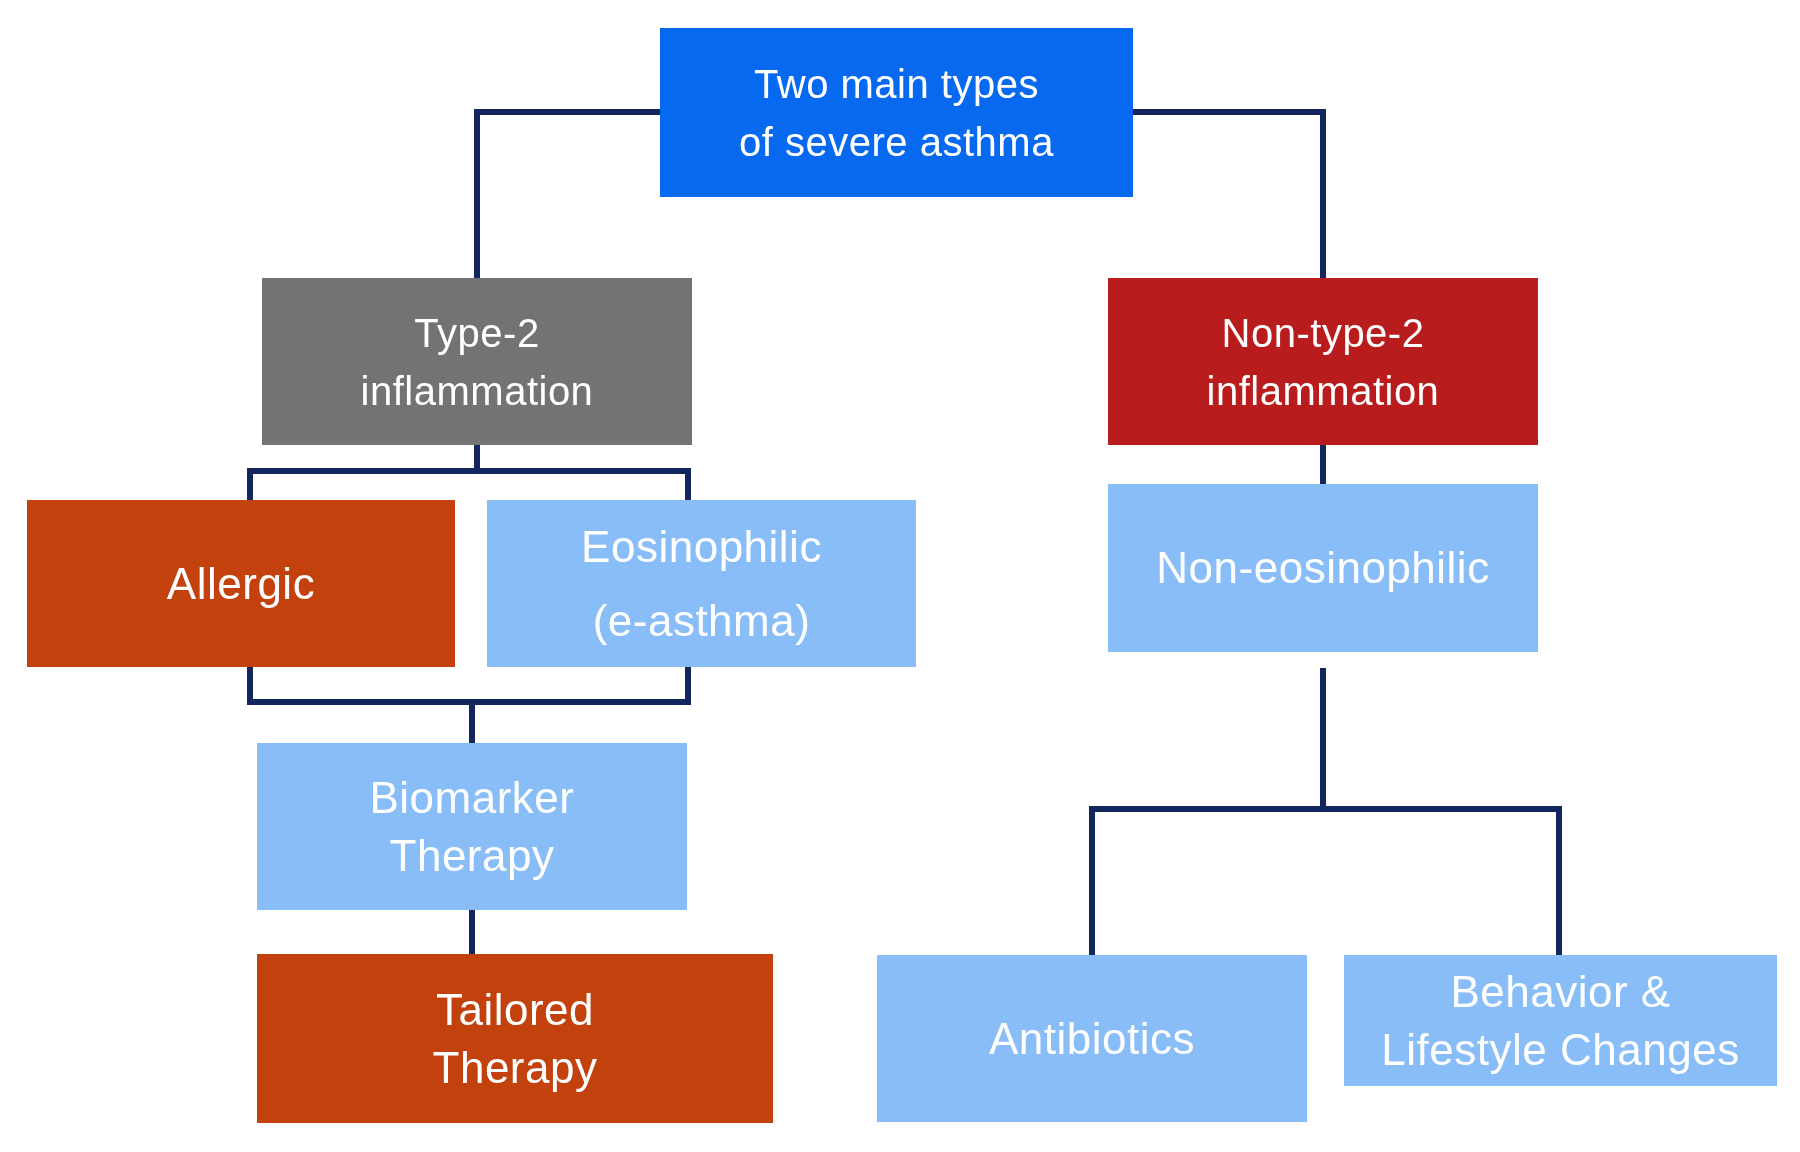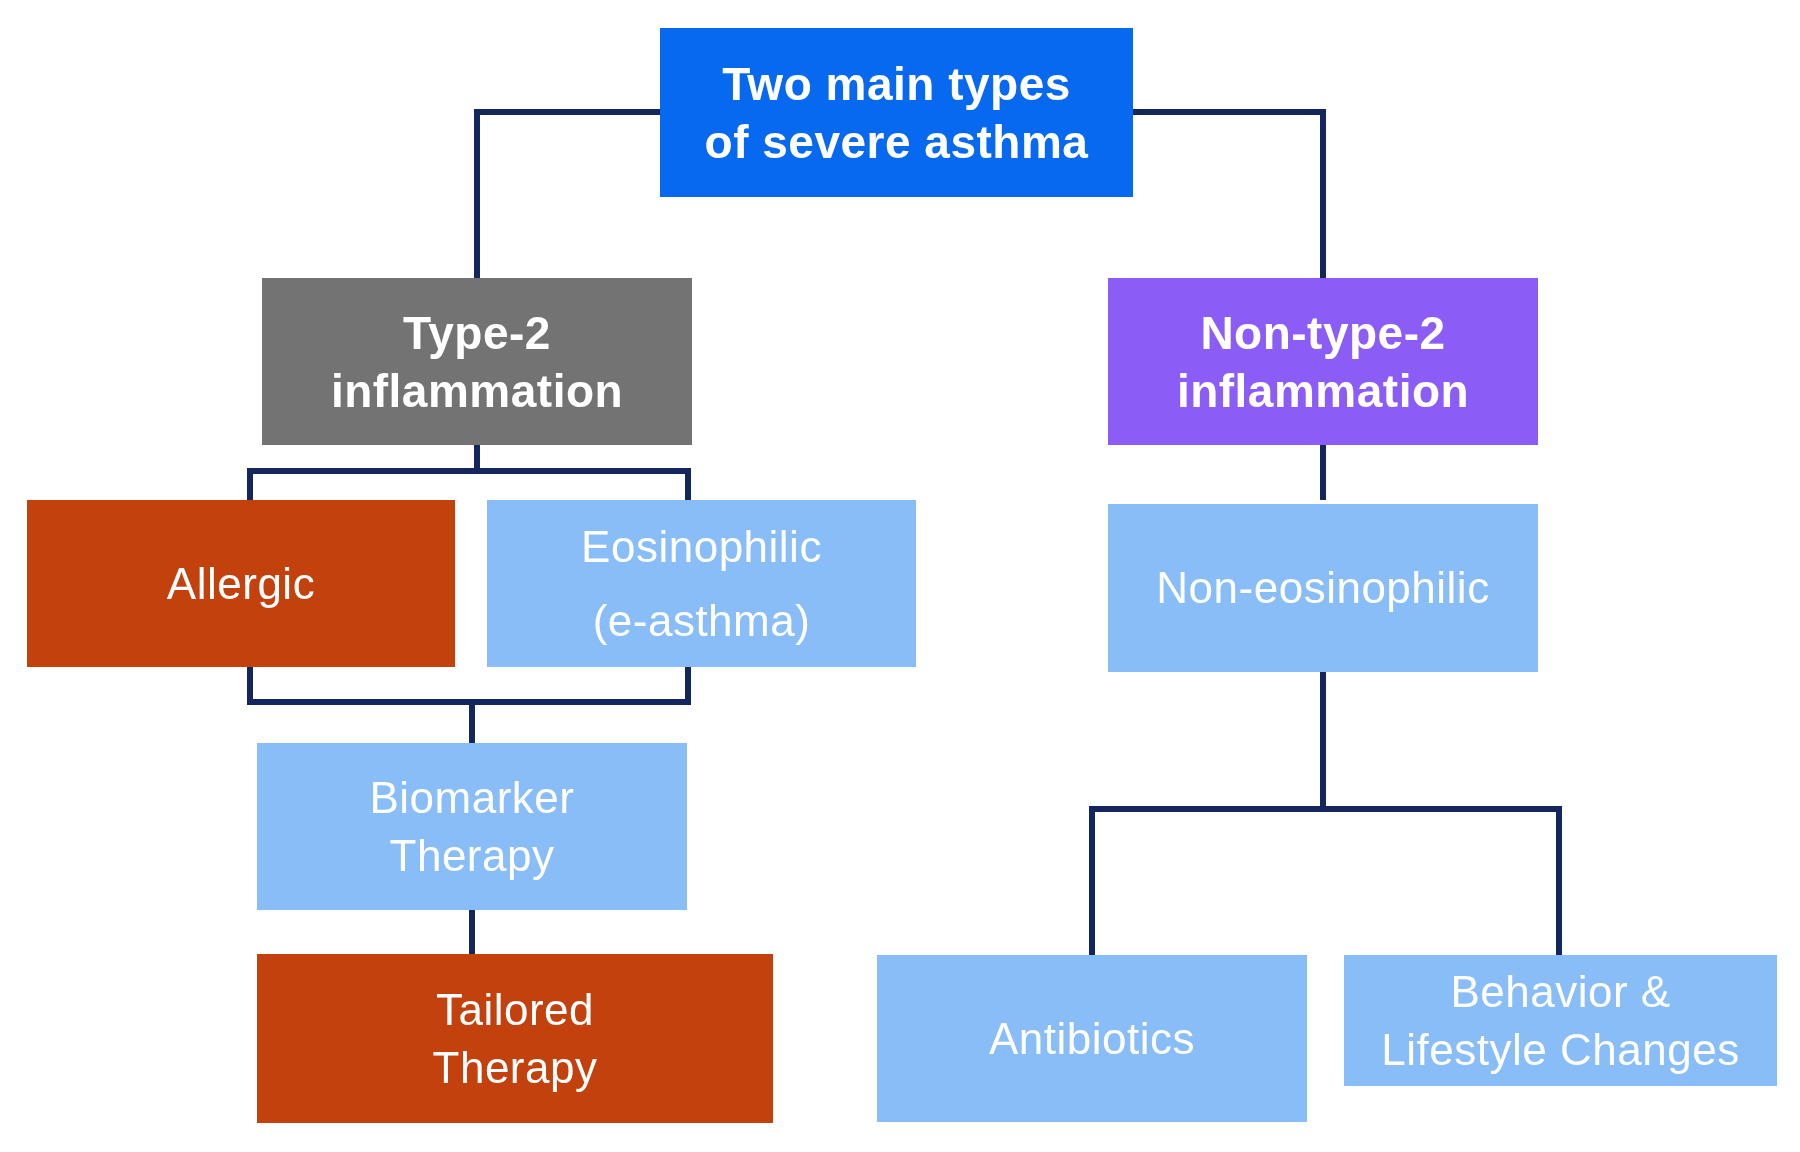--- a/index.html
+++ b/index.html
@@ -34,22 +34,22 @@
   }
   .node .line {
     display: block;
     font-size: 44px;
     line-height: 58px;
     font-weight: 400;
     letter-spacing: 0.5px;
     white-space: nowrap;
   }
   .node.header .line {
-    font-size: 46px;
-    font-weight: 700;
+    font-size: 40px;
+    font-weight: 400;
   }
 </style>
 </head>
 <body>
 
 <div class="canvas">
 
   <svg class="connectors" viewBox="0 0 1800 1152" fill="none">
     <polyline points="660,112 477,112 477,278" stroke-width="6" stroke="#13265E"></polyline>
     <polyline points="1133,112 1323,112 1323,278" stroke-width="6" stroke="#13265E"></polyline>
@@ -66,35 +66,35 @@
   <div class="node header" style="left: 660px; top: 28px; width: 473px; height: 169px; background-color: rgb(7, 105, 240);">
     <span class="line">Two main types</span>
     <span class="line">of severe asthma</span>
   </div>
 
   <div class="node header" style="left: 262px; top: 278px; width: 430px; height: 167px; background-color: #737373;">
     <span class="line">Type-2</span>
     <span class="line">inflammation</span>
   </div>
 
-  <div class="node header" style="left: 1108px; top: 278px; width: 430px; height: 167px; background-color: #8b5cf6;">
+  <div class="node header" style="left: 1108px; top: 278px; width: 430px; height: 167px; background-color: #b91c1c;">
     <span class="line">Non-type-2</span>
     <span class="line">inflammation</span>
   </div>
 
   <div class="node" style="left: 27px; top: 500px; width: 428px; height: 167px; background-color: #c2410c;">
     <span class="line">Allergic</span>
   </div>
 
   <div class="node" style="left: 487px; top: 500px; width: 429px; height: 167px; background-color: rgb(136, 189, 248); gap: 16px;">
     <span class="line">Eosinophilic</span>
     <span class="line">(e-asthma)</span>
   </div>
 
-  <div class="node" style="left: 1108px; top: 504px; width: 430px; height: 168px; background-color: rgb(136, 189, 248);">
+  <div class="node" style="left: 1108px; top: 484px; width: 430px; height: 168px; background-color: rgb(136, 189, 248);">
     <span class="line">Non-eosinophilic</span>
   </div>
 
   <div class="node" style="left: 257px; top: 743px; width: 430px; height: 167px; background-color: rgb(136, 189, 248);">
     <span class="line">Biomarker</span>
     <span class="line">Therapy</span>
   </div>
 
   <div class="node" style="left: 257px; top: 954px; width: 516px; height: 169px; background-color: #c2410c;">
     <span class="line">Tailored</span>

